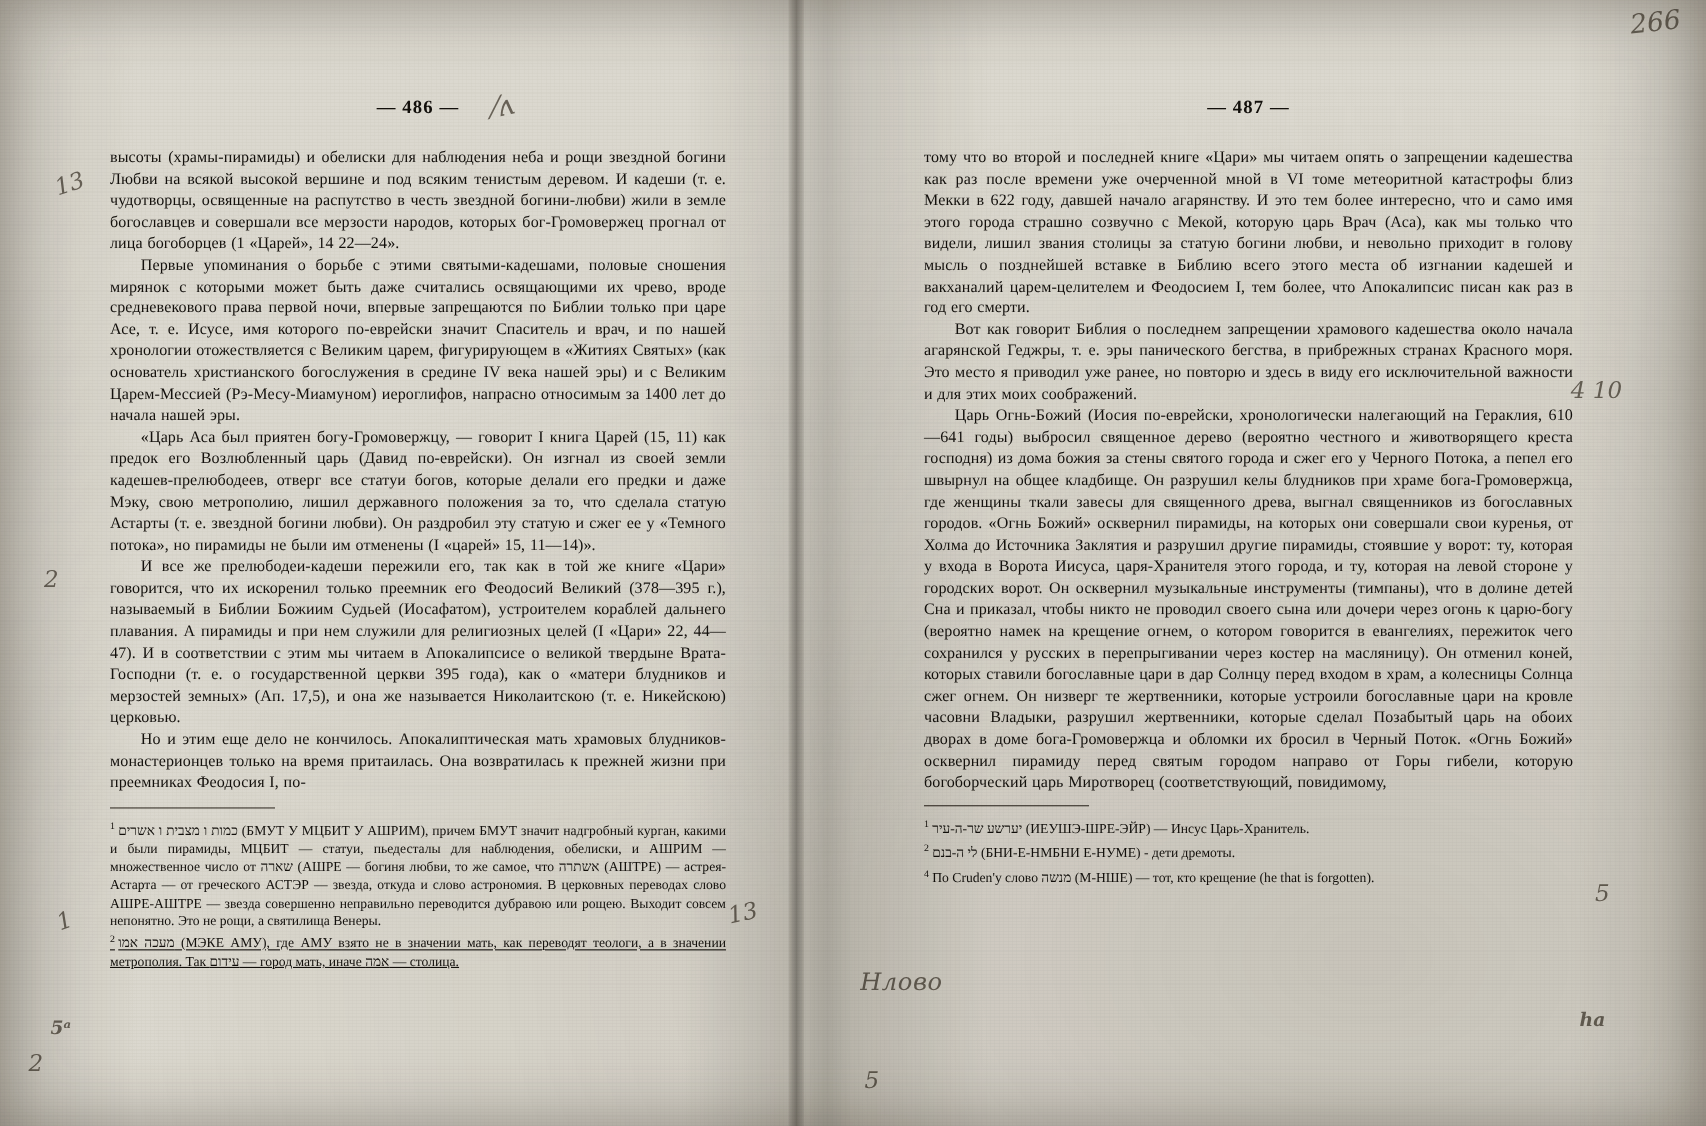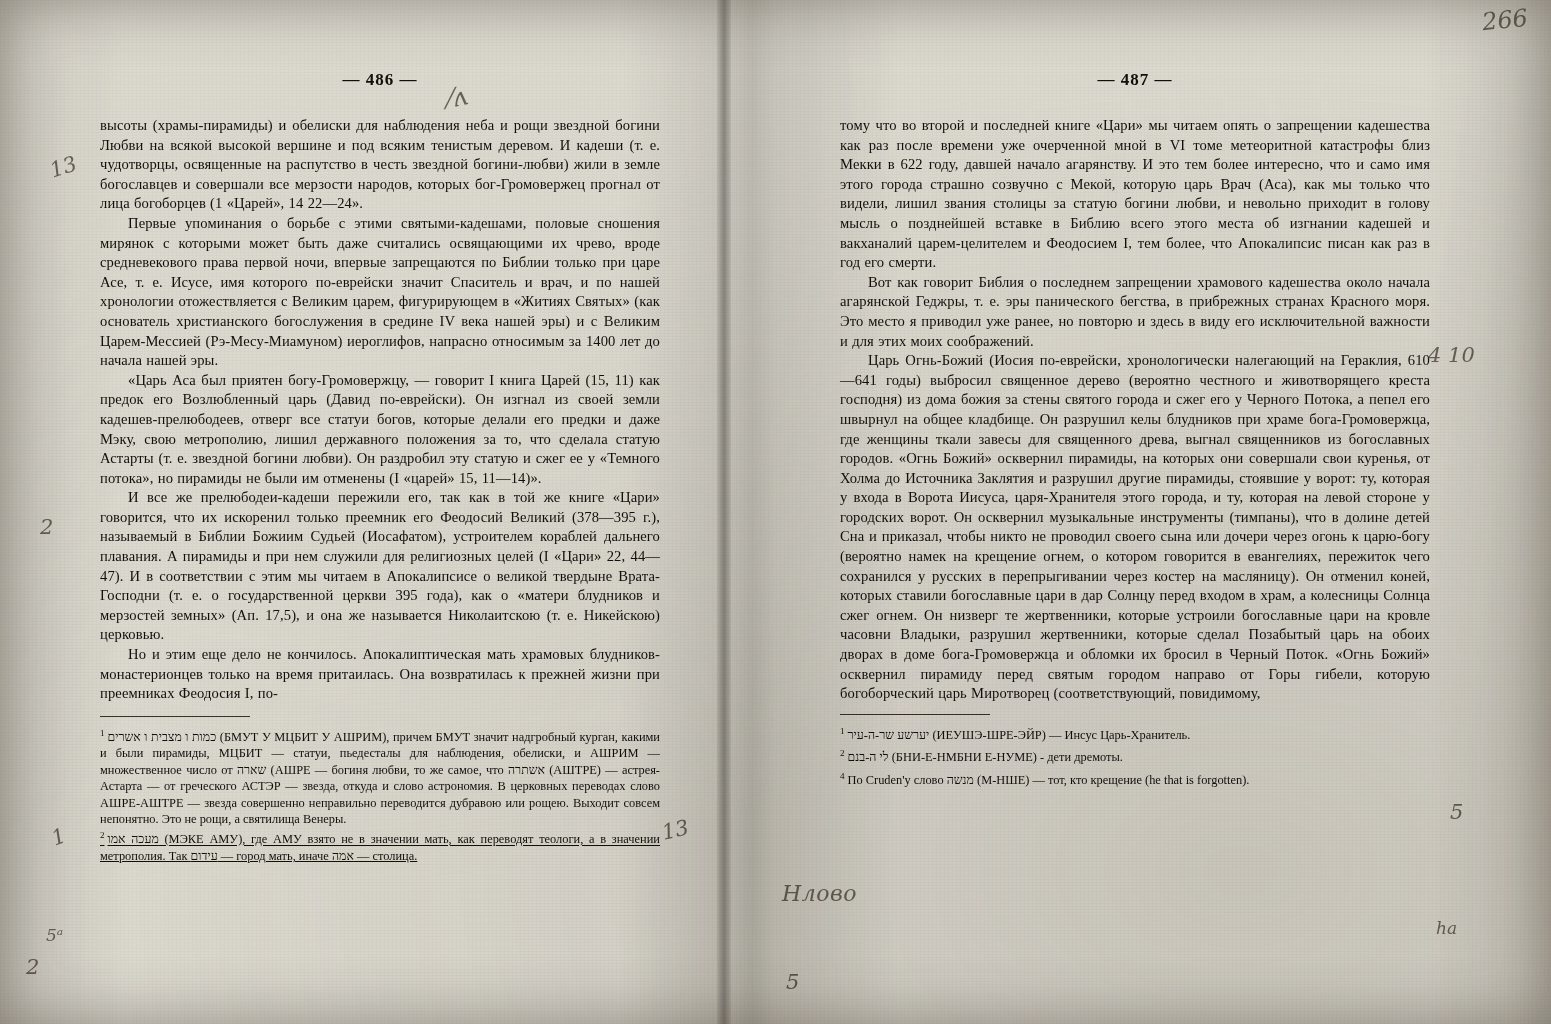--- a/index.html
+++ b/index.html
@@ -57,21 +57,21 @@
     box-sizing: border-box;
   }
   .col-left  { left: 100px; width: 560px; }
   .col-right { left: 840px; width: 590px; }
 
   .folio {
     text-align: center;
     font-size: 17px;
     font-weight: bold;
     letter-spacing: 1px;
-    margin-top: 70px;
+    margin-top: 88px;
     margin-bottom: 26px;
   }
   .col-right .folio { }
 
   .body p {
     margin: 0 0 0 0;
     text-indent: 28px;
     text-align: justify;
     font-size: 14.6px;
     line-height: 19.6px;
@@ -106,21 +106,21 @@
   .pencil {
     position: absolute;
     font-family: "DejaVu Serif", serif;
     color: #4a4338;
     opacity: .78;
     font-style: italic;
     pointer-events: none;
   }
   .pencil.big { font-size: 26px; }
   .pencil.mid { font-size: 21px; }
-  .pencil.sm  { font-size: 17px; }
+  .pencil.sm  { font-size: 17px; font-weight: bold; }
   .pencil.word { font-size: 22px; letter-spacing: .5px; }
   .pencil.num { font-size: 24px; transform: rotate(-6deg); }
   .edge-shadow {
     position: absolute;
     inset: 0;
     pointer-events: none;
     box-shadow: inset 0 0 60px rgba(60,52,40,0.45);
   }
 </style>
 </head>

